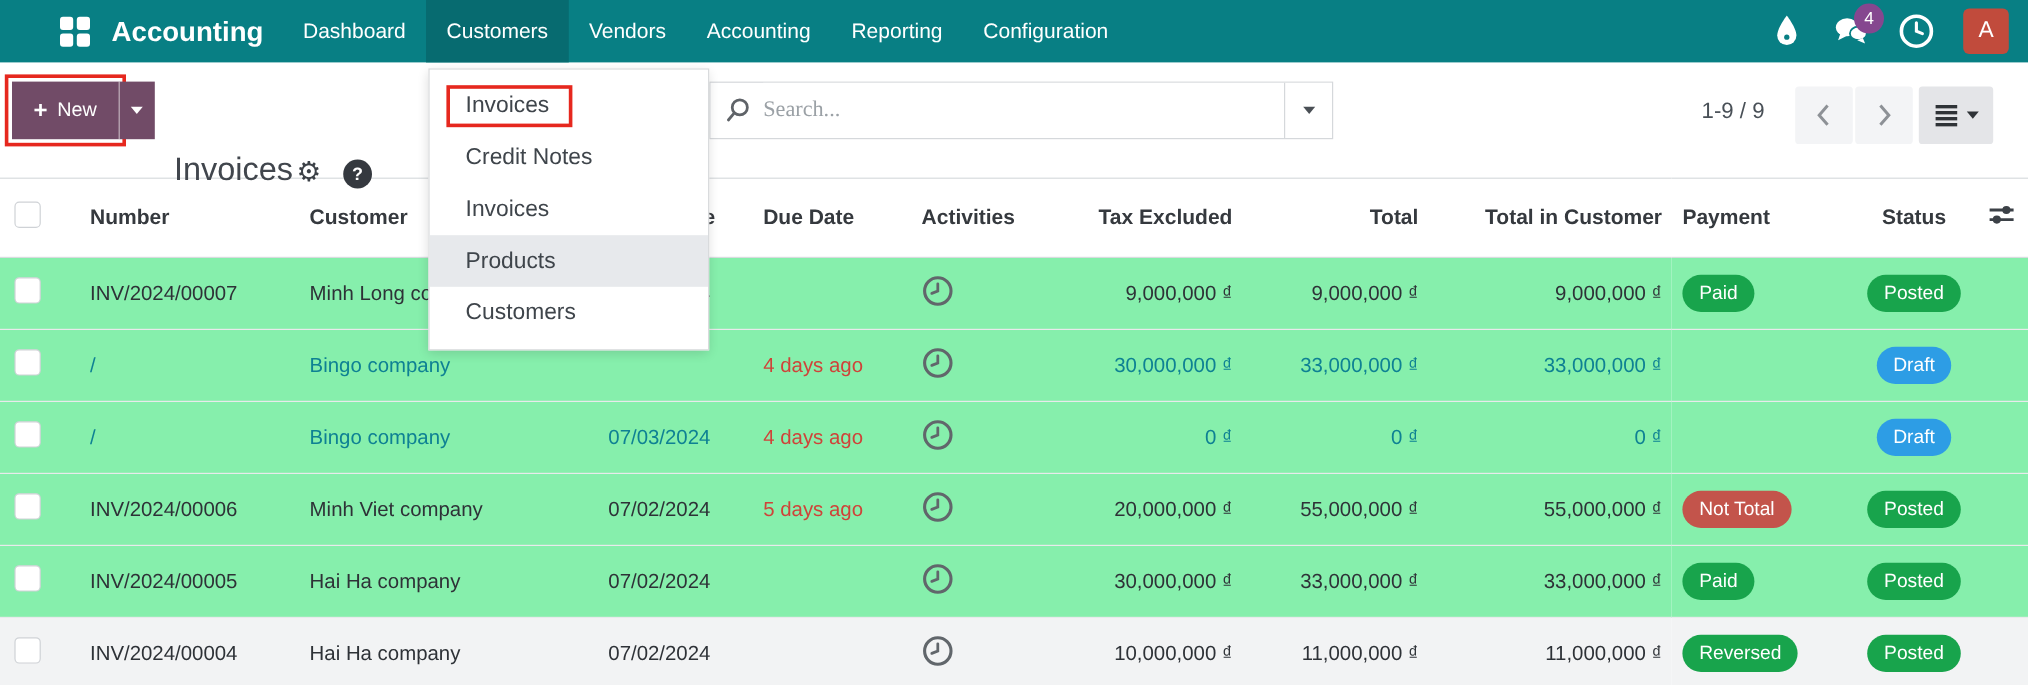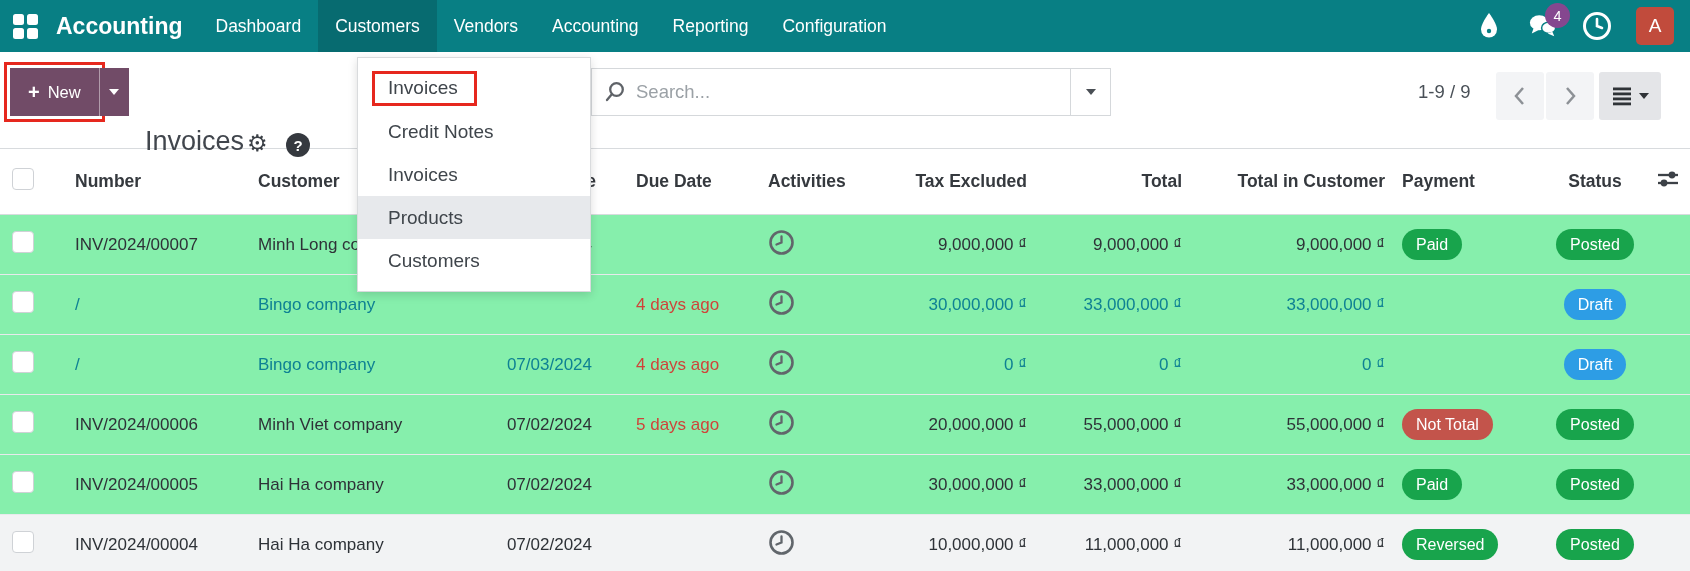--- a/index.html
+++ b/index.html
@@ -1,21 +1,21 @@
 <!DOCTYPE html>
 <html style="--navbar-bg: #087f84; --navbar-active-bg: #076b70; --primary-purple: #714b67; --highlight-red: #e6281e; --link-teal: #0e8193; --badge-green: #18a44c; --badge-blue: #2d9de5; --badge-red: #c3544b; --overdue-red: #cf4339; --notification-badge: #85478f; --avatar-bg: #c14b3c;"><head>
 <meta charset="utf-8">
 <style>
   * { margin:0; padding:0; box-sizing:border-box; }
   html,body { width:1690px; height:571px; overflow:hidden; background:#fff;
     font-family:"Liberation Sans","DejaVu Sans",sans-serif; }
 
   
   .navbar { position:relative; height:52px; background:var(--navbar-bg,#087f84);
-    display:flex; align-items:stretch; color:#fff; z-index:30; }
+    display:flex; align-items:stretch; color:#fff; z-index:30;padding-left:37px; }
   .apps-grid { width:50px; display:flex; align-items:center; justify-content:center; cursor:pointer; }
   .apps-grid .grid { display:grid; grid-template-columns:11px 11px; grid-template-rows:11px 11px; gap:3px; }
   .apps-grid .grid span { background:#fff; border-radius:2.5px; }
   .brand { display:flex; align-items:center; font-size:23px; font-weight:bold; padding:0 16px 0 6px; }
   .nav-menu { display:flex; align-items:stretch; }
   .nav-item { display:flex; align-items:center; padding:0 17px; font-size:17.5px; cursor:pointer; }
   .nav-item.active { background:var(--navbar-active-bg,#076b70); }
   .nav-right { margin-left:auto; display:flex; align-items:center; gap:24px; padding-right:16px; }
   .nav-icon { position:relative; width:30px; height:30px; display:flex; align-items:center; justify-content:center; cursor:pointer; }
   .notif-badge { position:absolute; top:-8px; right:-12px; min-width:25px; height:25px; border-radius:50%;
@@ -35,21 +35,21 @@
   .caret-down { width:0; height:0; border-left:5.5px solid transparent; border-right:5.5px solid transparent;
     border-top:6px solid #fff; }
   .page-title { position:absolute; left:145px; top:74px; font-size:27px; color:#41464d; }
   .title-gear { position:absolute; left:247px; top:80px; font-size:23px; color:#3c4147; cursor:pointer; line-height:1; }
   .title-help { position:absolute; left:286px; top:81px; width:24px; height:24px; border-radius:50%;
     background:#35393f; color:#fff; font-size:15px; font-weight:bold; display:flex; align-items:center;
     justify-content:center; cursor:pointer; }
   .search-box { position:absolute; left:591px; top:16px; width:520px; height:48px; border:1px solid #d5d8db;
     display:flex; align-items:center; background:#fff; }
   .search-box svg { margin:0 10px 0 12px; }
-  .search-input { flex:1; border:none; outline:none; font-size:18.5px; color:#444; font-family:Liberation Sans, sans-serif; height:100%; }
+  .search-input { flex:1; border:none; outline:none; font-size:18.5px; color:#444; font-family:Liberation Serif, serif; height:100%; }
   .search-input::placeholder { color:#9ba1a6; }
   .search-caret-btn { width:40px; height:100%; border:none; background:#fff; border-left:1px solid #d5d8db;
     display:flex; align-items:center; justify-content:center; cursor:pointer; }
   .search-caret-btn .caret-down { border-top-color:#4a4f55; }
   .pager-text { position:absolute; left:1418px; top:29px; font-size:18.5px; color:#495057; }
   .pg-btn { position:absolute; top:20px; width:48px; height:48px; border:none; background:#f3f4f6;
     border-radius:3px; display:flex; align-items:center; justify-content:center; cursor:pointer; }
   .pg-prev { left:1496px; } .pg-next { left:1546px; }
   .view-toggle { position:absolute; left:1599px; top:20px; width:62px; height:48px; border:none;
     background:#e4e5e8; border-radius:3px; display:flex; align-items:center; justify-content:center; gap:7px; cursor:pointer; }

